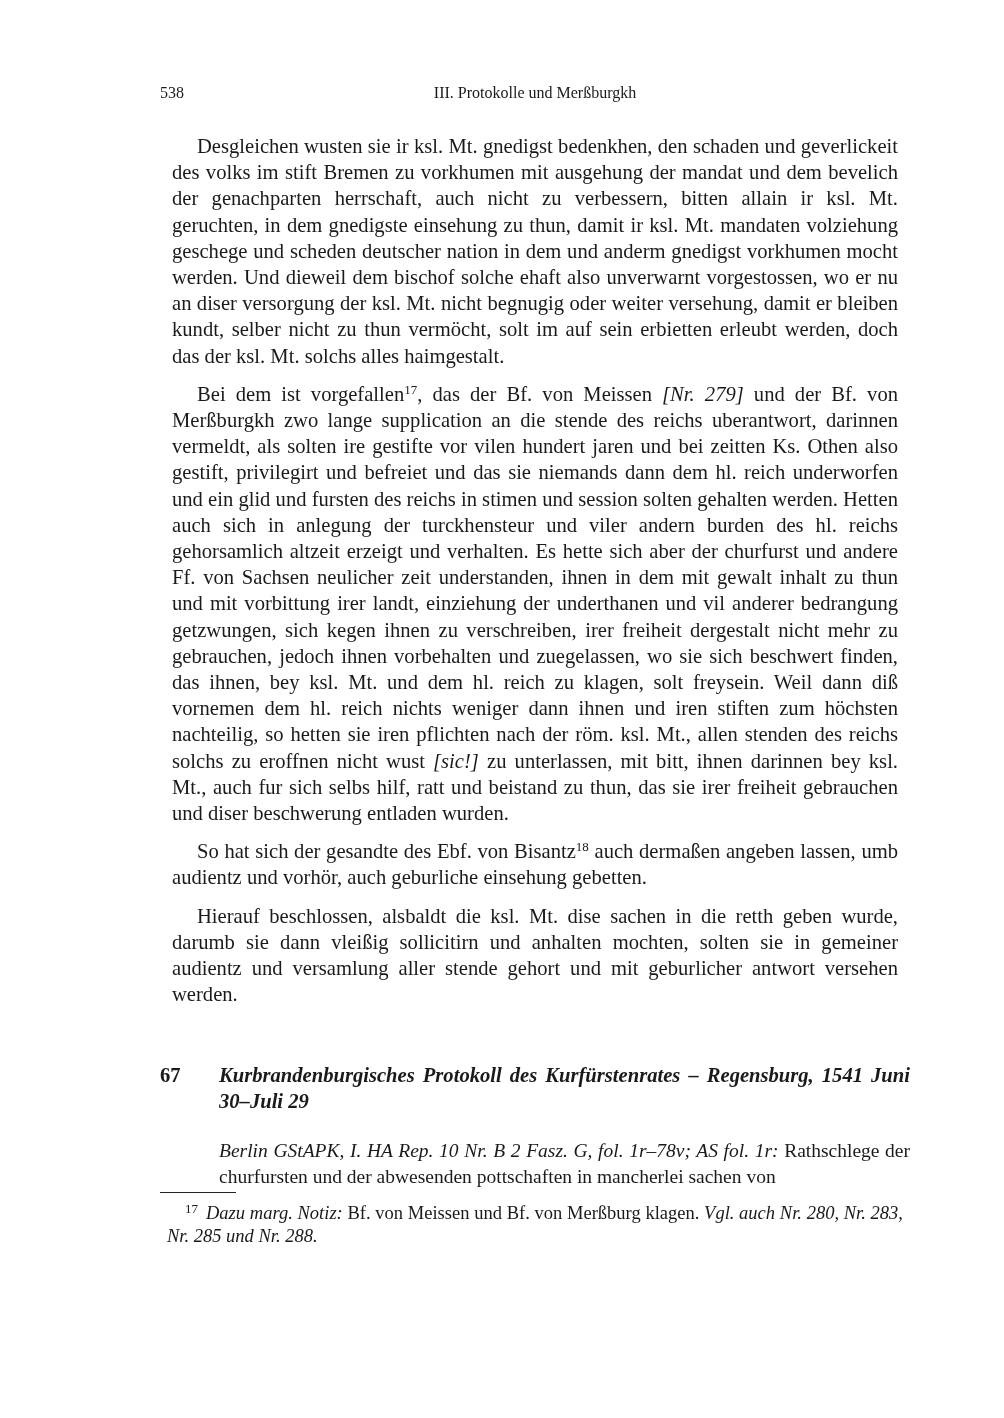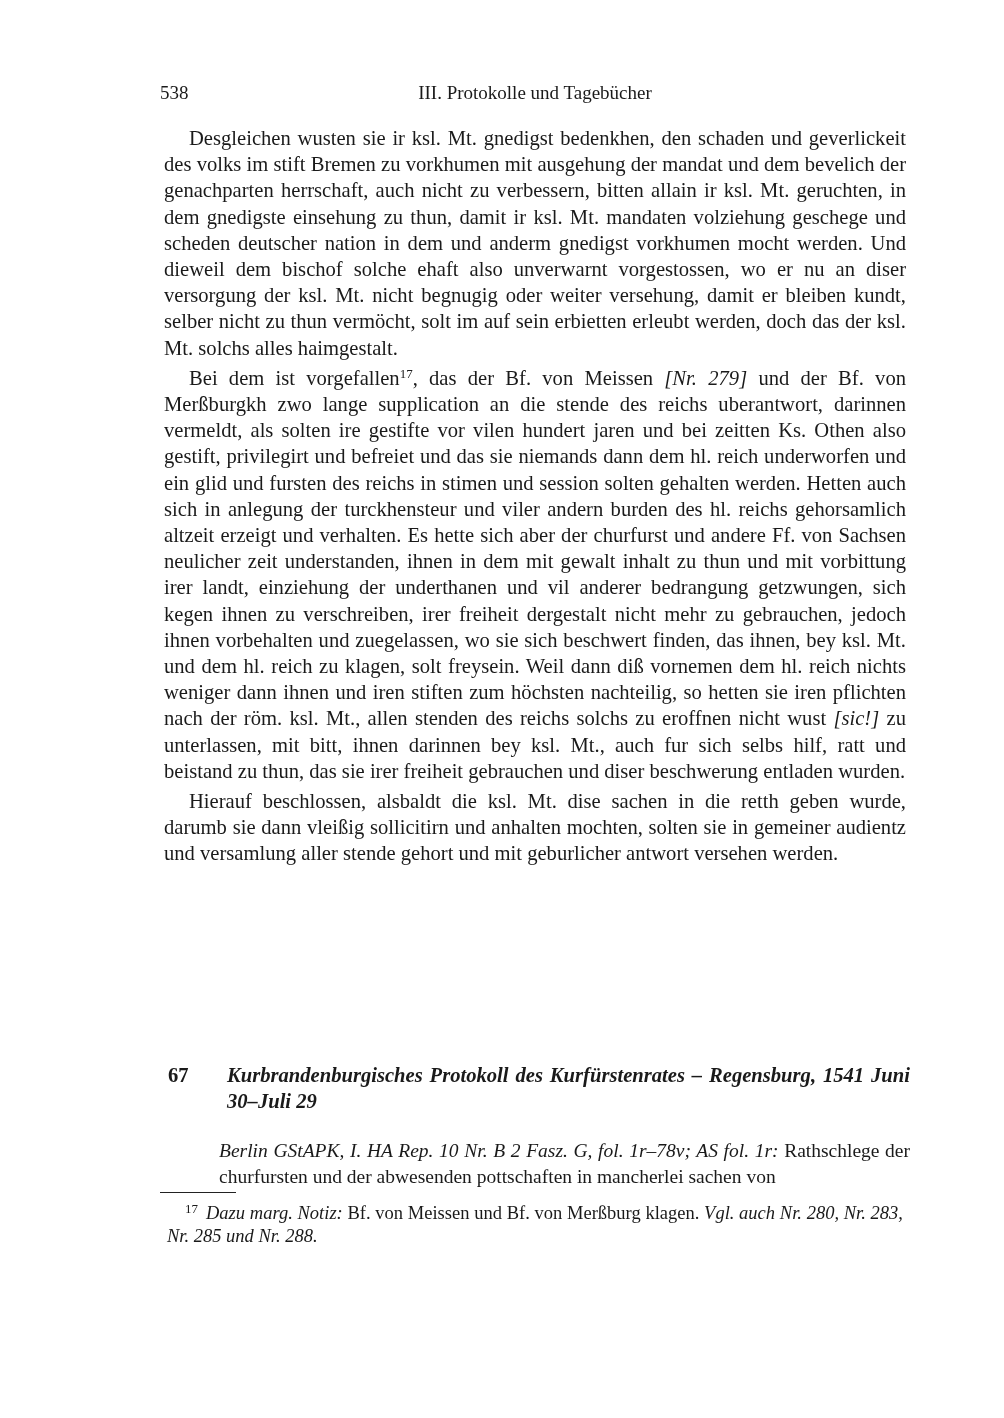--- a/index.html
+++ b/index.html
@@ -20,21 +20,21 @@
       left: 160px;
       top: 0;
       width: 750px;
     }
     .running-head {
       position: absolute;
       top: 80px;
       left: 0;
       width: 750px;
       height: 26px;
-      font-size: 19px;
+      font-size: 16px;
       line-height: 26px;
     }
     .page-number {
       position: absolute;
       left: 0;
       top: 0;
     }
     .header-title {
       position: absolute;
       left: 0;
@@ -46,21 +46,21 @@
       position: absolute;
       top: 121px;
       left: 0;
       width: 750px;
       font-size: 20.6px;
       line-height: 26.2px;
       text-align: justify;
       hyphens: manual;
     }
     .para {
-      margin: 4px;
+      margin: 12px;
       text-indent: 25px;
     }
     sup.fnref {
       font-size: 13px;
       line-height: 0;
       vertical-align: 7px;
     }
     .ital {
       font-style: italic;
     }
@@ -72,21 +72,20 @@
     }
     .section-head {
       display: flex;
       font-weight: bold;
       font-size: 20.6px;
       line-height: 26px;
     }
     .section-num {
       width: 59px;
       flex: none;
-      margin-left: 8px;
     }
     .section-title {
       flex: 1;
       text-align: justify;
       text-align-last: left;
       font-style: italic;
     }
     .section-source {
       margin-top: 24px;
       margin-left: 59px;
@@ -122,28 +121,29 @@
       margin-right: 8px;
     }
   </style>
 </head>
 <body>
 
 <div class="page">
 
   <div class="running-head">
     <span class="page-number">538</span>
-    <span class="header-title">III. Protokolle und Tagebücher</span>
+    <span class="header-title">III. Protokolle und Merßburgkh</span>
   </div>
 
   <div class="body-text">
     <p class="para">
       <span>Desgleichen wusten sie ir ksl. Mt. gnedigst bedenkhen, den schaden und geverlickeit des volks im stift Bremen zu vorkhumen mit ausgehung der mandat und dem bevelich der genachparten herrschaft, auch nicht zu verbessern, bitten allain ir ksl. Mt. geruchten, in dem gnedigste einsehung zu thun, damit ir ksl. Mt. mandaten volziehung geschege und scheden deutscher nation in dem und anderm gnedigst vorkhumen mocht werden. Und dieweil dem bischof solche ehaft also unverwarnt vorgestossen, wo er nu an diser versorgung der ksl. Mt. nicht begnugig oder weiter versehung, damit er bleiben kundt, selber nicht zu thun vermöcht, solt im auf sein erbietten erleubt werden, doch das der ksl. Mt. solchs alles haimgestalt.</span>
     </p>
     <p class="para"><span>Bei dem ist vorgefallen</span><sup class="fnref">17</sup><span>, das der Bf. von Meissen </span><span class="ital">[Nr. 279]</span><span> und der Bf. von Merßburgkh zwo lange supplication an die stende des reichs uberantwort, darinnen vermeldt, als solten ire gestifte vor vilen hundert jaren und bei zeitten Ks. Othen also gestift, privilegirt und befreiet und das sie niemands dann dem hl. reich underworfen und ein glid und fursten des reichs in stimen und session solten gehalten werden. Hetten auch sich in anlegung der turckhensteur und viler andern burden des hl. reichs gehorsamlich altzeit erzeigt und verhalten. Es hette sich aber der churfurst und andere Ff. von Sachsen neulicher zeit understanden, ihnen in dem mit gewalt inhalt zu thun und mit vorbittung irer landt, einziehung der underthanen und vil anderer bedrangung getzwungen, sich kegen ihnen zu verschreiben, irer freiheit dergestalt nicht mehr zu gebrau­chen, jedoch ihnen vorbehalten und zuegelassen, wo sie sich beschwert finden, das ihnen, bey ksl. Mt. und dem hl. reich zu klagen, solt freysein. Weil dann diß vornemen dem hl. reich nichts weniger dann ihnen und iren stiften zum höchsten nachteilig, so hetten sie iren pflichten nach der röm. ksl. Mt., allen stenden des reichs solchs zu eroffnen nicht wust </span><span class="ital">[sic!]</span><span> zu unterlassen, mit bitt, ihnen darinnen bey ksl. Mt., auch fur sich selbs hilf, ratt und beistand zu thun, das sie irer freiheit gebrauchen und diser beschwerung entladen wurden.</span></p>
+    <p class="para"><span>So hat sich der gesandte des Ebf. von Bisantz</span><sup class="fnref">18</sup><span> auch dermaßen angeben lassen, umb audientz und vorhör, auch geburliche einsehung gebetten.</span></p>
     <p class="para">
       <span>Hierauf beschlossen, alsbaldt die ksl. Mt. dise sachen in die retth geben wurde, darumb sie dann vleißig sollicitirn und anhalten mochten, solten sie in gemeiner audientz und versamlung aller stende gehort und mit geburlicher antwort versehen werden.</span>
     </p>
   </div>
 
   <div class="section">
     <div class="section-head">
       <span class="section-num">67</span>
       <span class="section-title">Kurbrandenburgisches Protokoll des Kurfürstenrates – Regensburg, 1541 Juni 30–Juli 29</span>
     </div>

